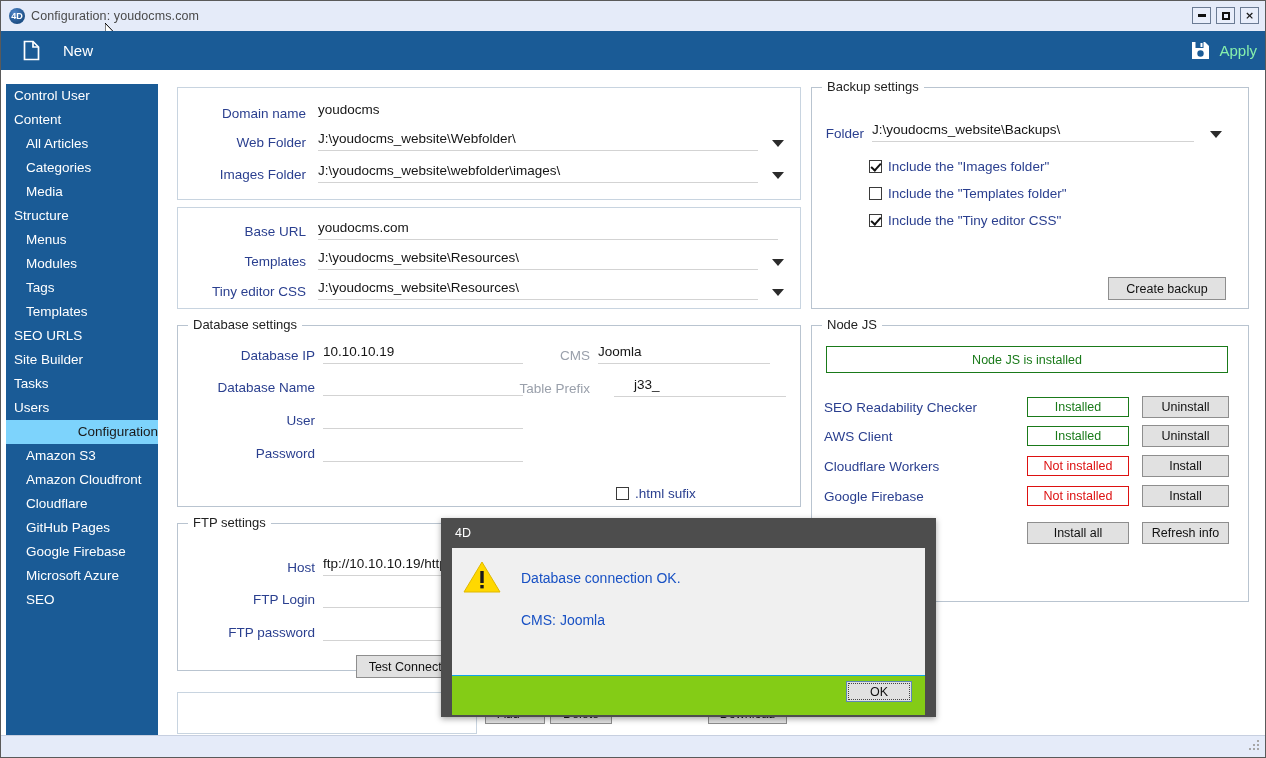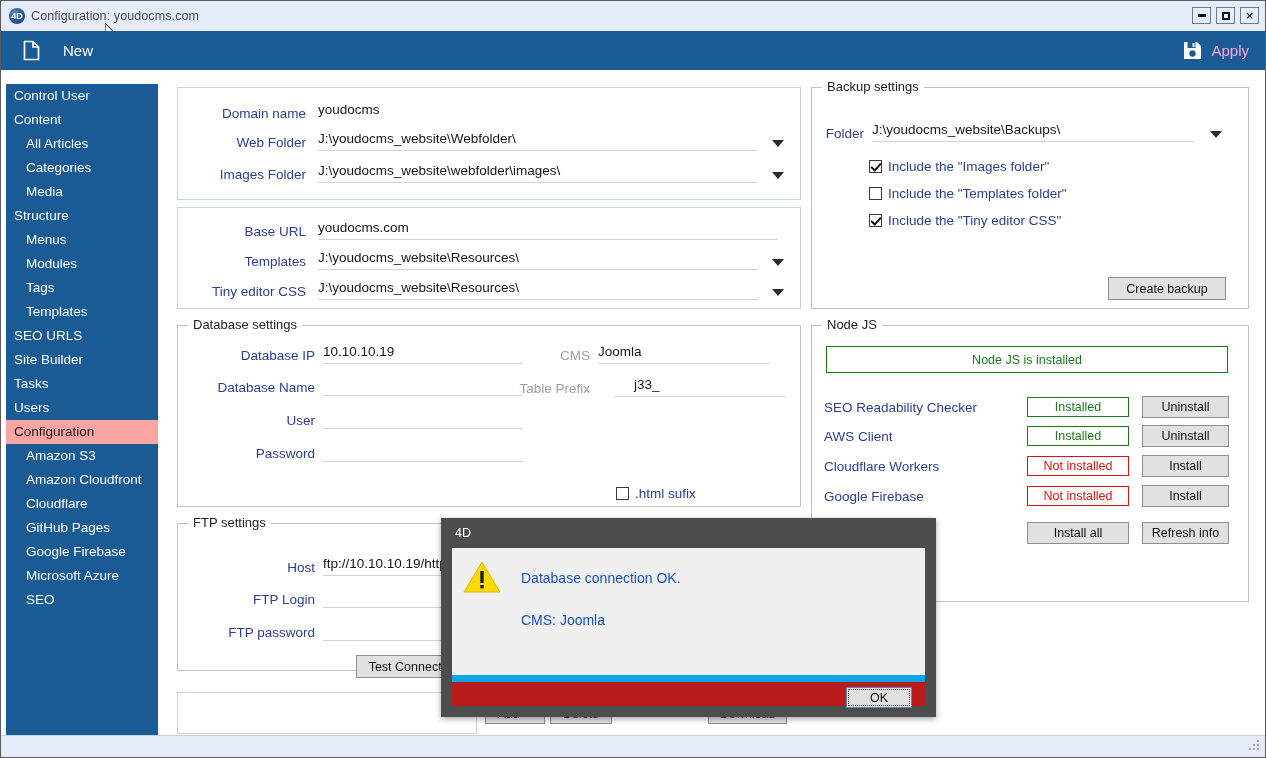--- a/index.html
+++ b/index.html
@@ -54,22 +54,22 @@
   .toolbar {
     position: absolute; left: 0; top: 30px; width: 1264px; height: 39px;
     background: #1a5b96;
     display: flex; align-items: center;
   }
   .tb-item {
     display: flex; align-items: center; gap: 23px;
     margin-left: 22px; color: #ffffff; font-size: 15px; cursor: pointer;
   }
   .tb-right {
-    position: absolute; right: 16px; display: flex; align-items: center;
-    gap: 9px; color: #f9a8d4; font-size: 15px; cursor: pointer;
+    position: absolute; right: 8px; display: flex; align-items: center;
+    gap: 9px; color: #86efac; font-size: 15px; cursor: pointer;
   }
   .doc-icon { width: 17px; height: 21px; position: relative; }
   .doc-icon svg, .save-icon svg { display: block; }
   .save-icon { width: 19px; height: 19px; }
 
   
   .body-area {
     position: absolute; left: 0; top: 69px; width: 1264px; height: 687px;
     background: #ffffff;
   }
@@ -79,21 +79,21 @@
     position: absolute; left: 5px; top: 14px; width: 152px; height: 659px;
     background: #1a5b96;
   }
   .side-item {
     height: 24px; line-height: 24px;
     color: #ffffff; font-size: 13.5px;
     padding-left: 8px; cursor: pointer; white-space: nowrap;
   }
   .side-item.sub { padding-left: 20px; }
   .side-item.selected {
-    background: #fca5a5; color: #1a1a1a;
+    background: #7dd3fc; color: #1a1a1a; text-align: right;
   }
 
   
   .content {
     position: absolute; left: 162px; top: 0; right: 0; bottom: 0;
   }
   .panel {
     position: absolute;
     border: 1px solid #c8d4e0;
     background: #ffffff;
@@ -175,22 +175,22 @@
   }
   .modal-title {
     position: absolute; left: 14px; top: 8px;
     color: #ffffff; font-size: 12.5px;
   }
   .modal-body {
     position: absolute; left: 11px; top: 30px; width: 473px; height: 127px;
     background: #f0f0f0;
   }
   .modal-foot {
-    position: absolute; left: 11px; top: 157px; width: 473px; height: 31px;
-    background: #b91c1c; border-top: 7px solid #0ea5e9;
+    position: absolute; left: 11px; top: 157px; width: 473px; height: 40px;
+    background: #84cc16; border-top: 1px solid #0ea5e9;
   }
   .warn-icon { position: absolute; left: 22px; top: 42px; width: 38px; height: 34px; }
   .modal-msg {
     position: absolute; font-size: 14px; color: #1851c4; white-space: nowrap;
   }
   .ok-btn {
     position: absolute; right: 13px; top: 5px;
     width: 66px; height: 21px;
     background: #e1e1e1; border: 1px solid #5f87b5;
     outline: 1px dotted #444; outline-offset: -3px;

